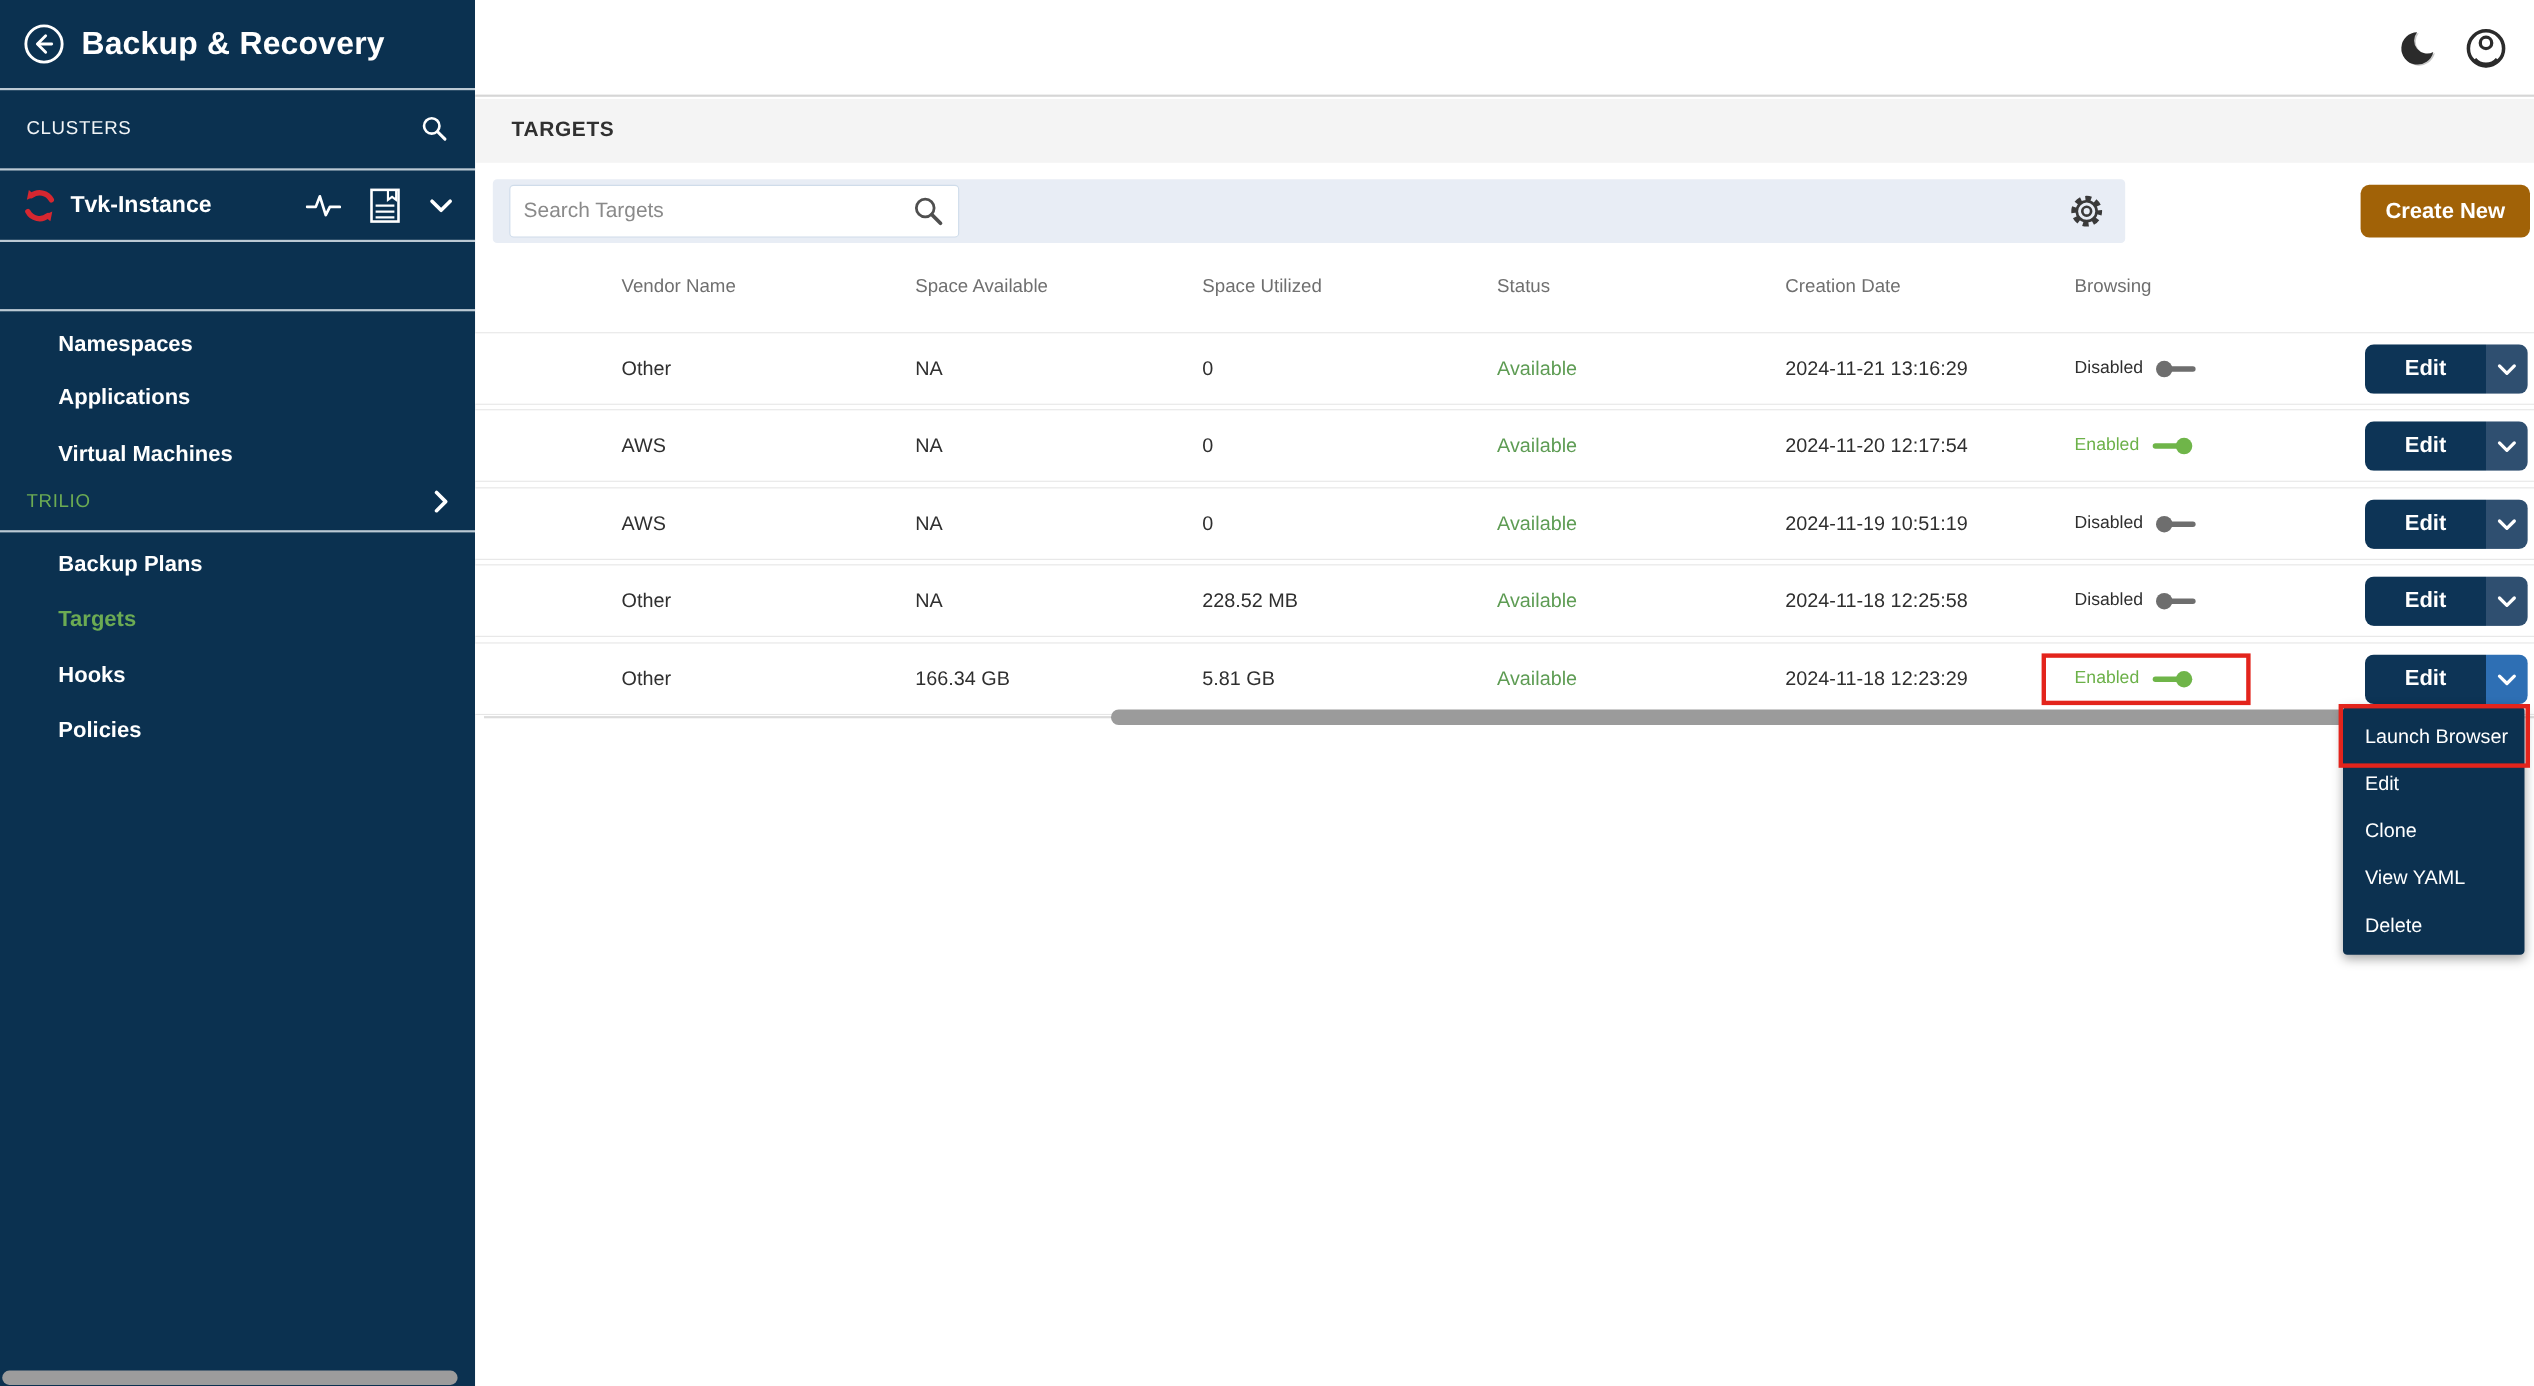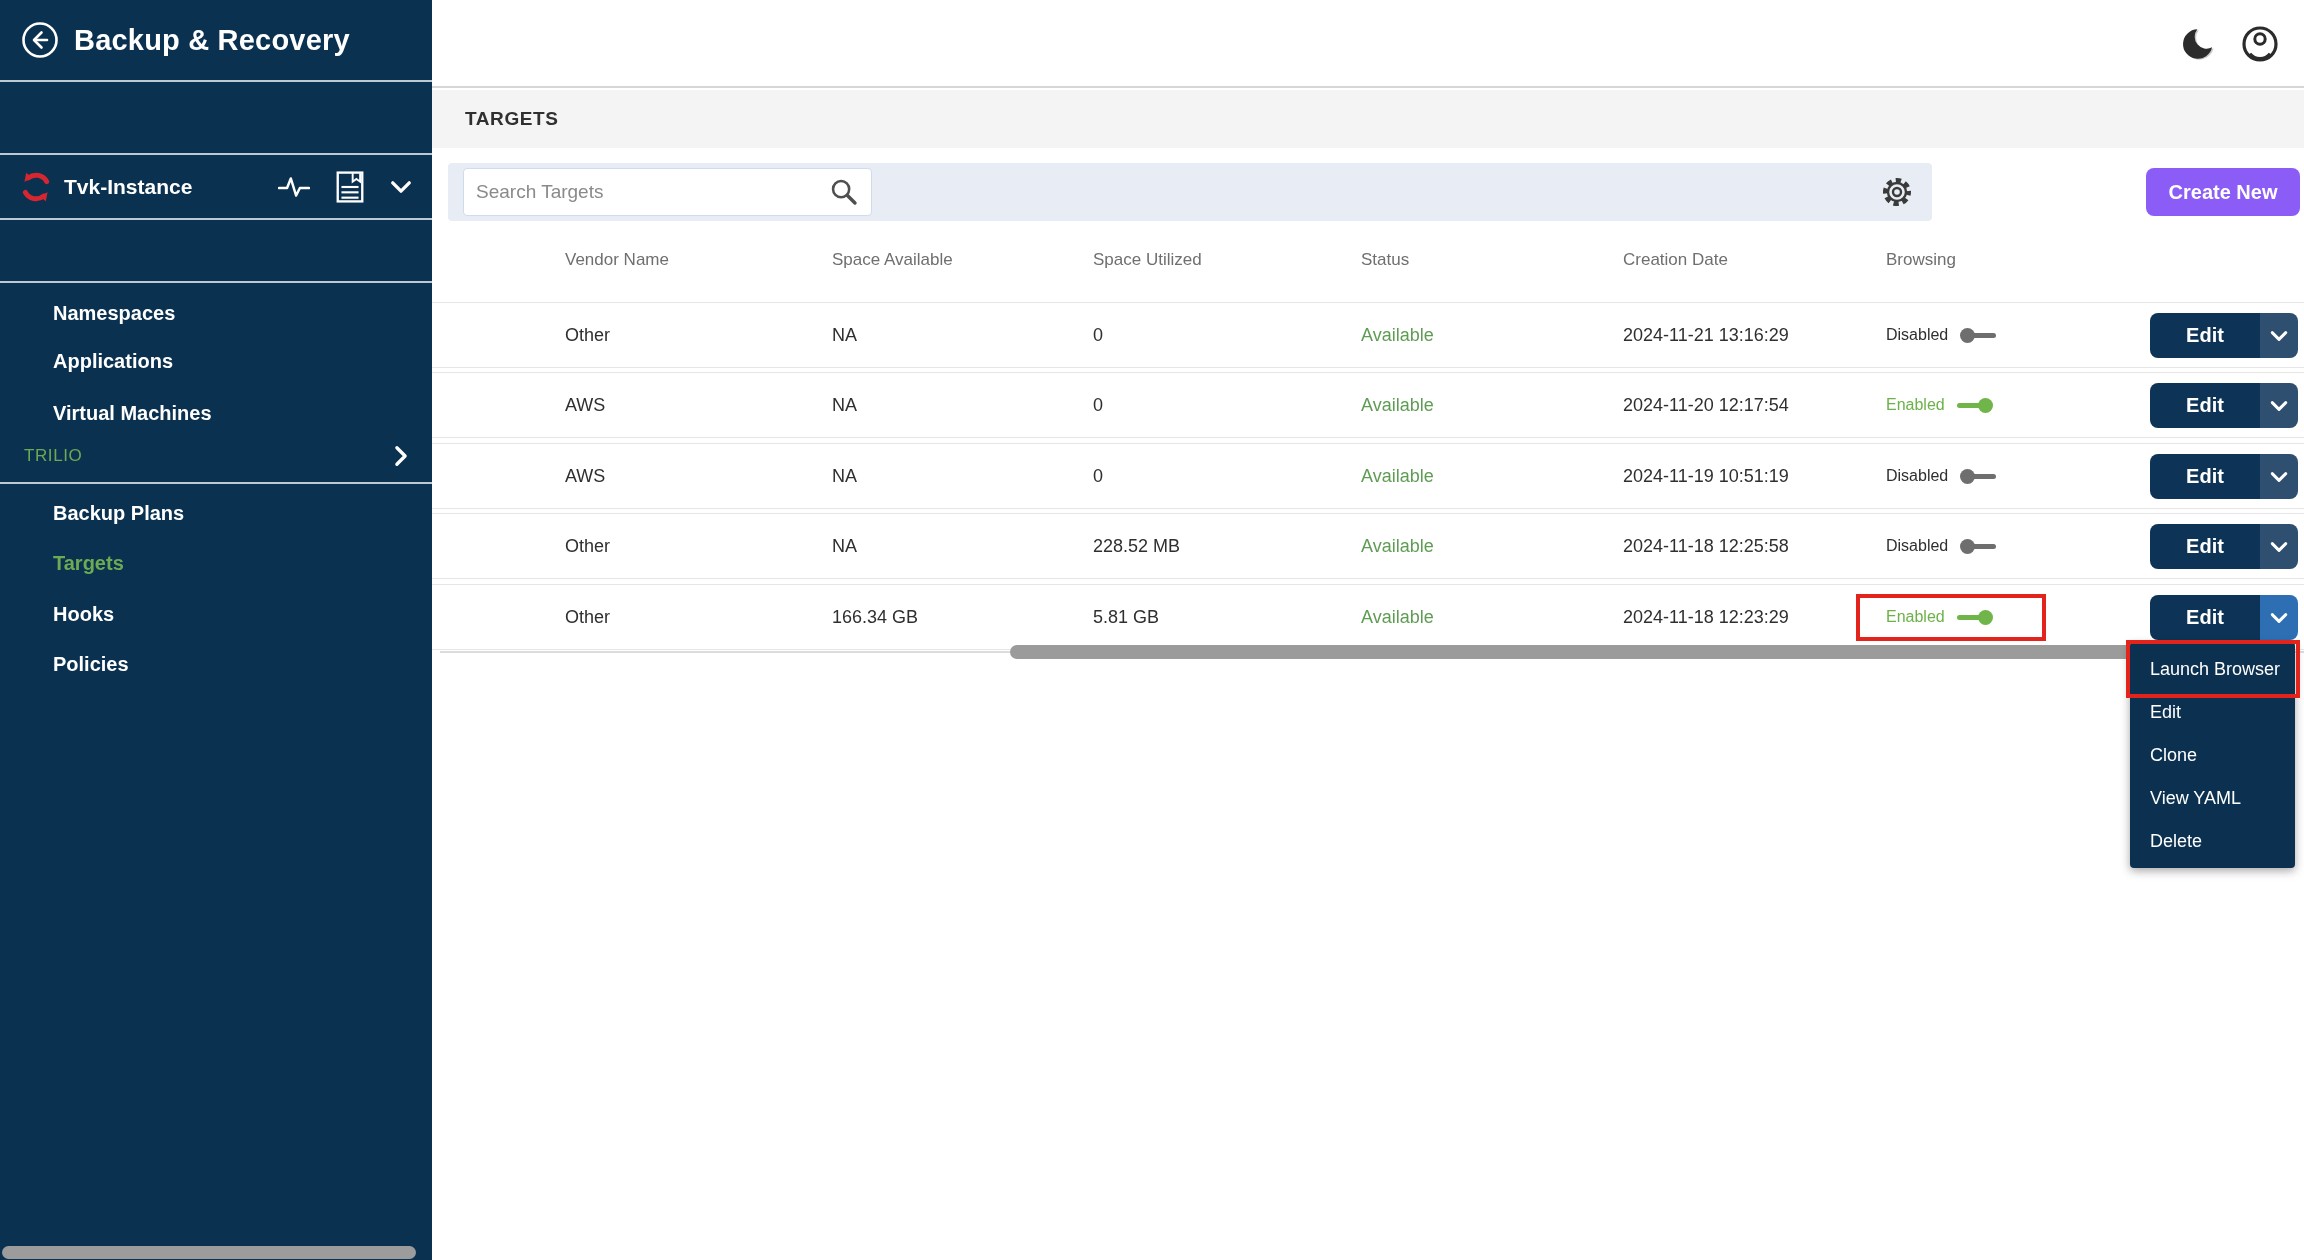--- a/index.html
+++ b/index.html
@@ -34,21 +34,21 @@
   .top-icons { position:absolute; right:24px; top:0; height:88px; display:flex; align-items:center; gap:26px; }
 
   .section-band { position:absolute; left:0; top:90px; width:1872px; height:58px; background:#f4f4f4; display:flex; align-items:center; padding-left:33px; }
   .section-title { font-size:19px; font-weight:700; color:#303030; letter-spacing:0.6px; }
 
   .toolbar-band { position:absolute; left:16px; top:163px; width:1484px; height:58px; background:#e8edf5; border-radius:4px; }
   .search-box { position:absolute; left:15px; top:5px; width:409px; height:48px; background:#fff; border:1px solid #cfdcea; border-radius:4px; display:flex; align-items:center; padding:0 12px; }
   .search-input { flex:1; border:none; outline:none; font-size:19px; color:#333; font-family:"Liberation Sans", sans-serif; background:transparent; }
   .search-input::placeholder { color:#8a8a8a; }
   .gear-btn { position:absolute; right:18px; top:12px; width:34px; height:34px; cursor:pointer; }
-  .create-btn { position:absolute; left:1714px; top:168px; width:154px; height:48px; background:#8b5cf6; color:#fff; font-size:20px; font-weight:700; border:none; border-radius:8px; cursor:pointer; font-family:"Liberation Sans", sans-serif; }
+  .create-btn { position:absolute; left:1714px; top:168px; width:154px; height:48px; background:#a16207; color:#fff; font-size:20px; font-weight:700; border:none; border-radius:8px; cursor:pointer; font-family:"Liberation Sans", sans-serif; }
 
   
   .thead { position:absolute; left:0; top:240px; width:1872px; height:40px; }
   .th { position:absolute; font-size:17px; color:#6f6f6f; line-height:40px; }
   .c-vendor { left:133px; } .c-avail { left:400px; } .c-util { left:661px; }
   .c-status { left:929px; } .c-date { left:1191px; } .c-browse { left:1454px; }
 
   .rows { position:absolute; left:0; top:0; width:1872px; }
   .trow { position:absolute; left:0; width:1872px; height:66px; background:#fff; border-top:1px solid #e6e6e6; border-bottom:1px solid #e6e6e6; }
   .cell { position:absolute; font-size:18px; color:#2f2f2f; line-height:64px; white-space:nowrap; }
@@ -92,20 +92,29 @@
         <svg width="40" height="40" viewBox="0 0 40 40">
             <circle cx="20" cy="20" r="16.5" fill="none" stroke="#fff" stroke-width="2.6"></circle>
             <path d="M21.5 12.5 L14 20 L21.5 27.5" fill="none" stroke="#fff" stroke-width="2.6" stroke-linecap="round" stroke-linejoin="round"></path>
             <line x1="14.5" y1="20" x2="27" y2="20" stroke="#fff" stroke-width="2.6" stroke-linecap="round"></line>
           </svg>
       </span>
       <span class="sb-title">Backup &amp; Recovery</span>
     </div>
     <div class="sb-divider" style="top:80px"></div>
 
+    <div class="sb-row sb-clusters">
+      <span class="sb-caps">CLUSTERS</span>
+      <span>
+        <svg width="26" height="26" viewBox="0 0 26 26">
+            <circle cx="10.5" cy="10.5" r="7" fill="none" stroke="#fff" stroke-width="2.4"></circle>
+            <line x1="15.8" y1="15.8" x2="22.5" y2="22.5" stroke="#fff" stroke-width="2.8" stroke-linecap="round"></line>
+          </svg>
+      </span>
+    </div>
     <div class="sb-divider" style="top:153px"></div>
 
     <div class="sb-row sb-instance">
       <span>
         <svg width="32" height="32" viewBox="0 0 36 36">
             <g fill="none" stroke="#d62730" stroke-width="5.5" stroke-linecap="round">
               <path d="M30 12 A13.5 13.5 0 0 0 9.5 7.8"></path>
               <path d="M6 24 A13.5 13.5 0 0 0 26.5 28.2"></path>
             </g>
             <polygon points="7,2 14,8 5,12" fill="#d62730"></polygon>

